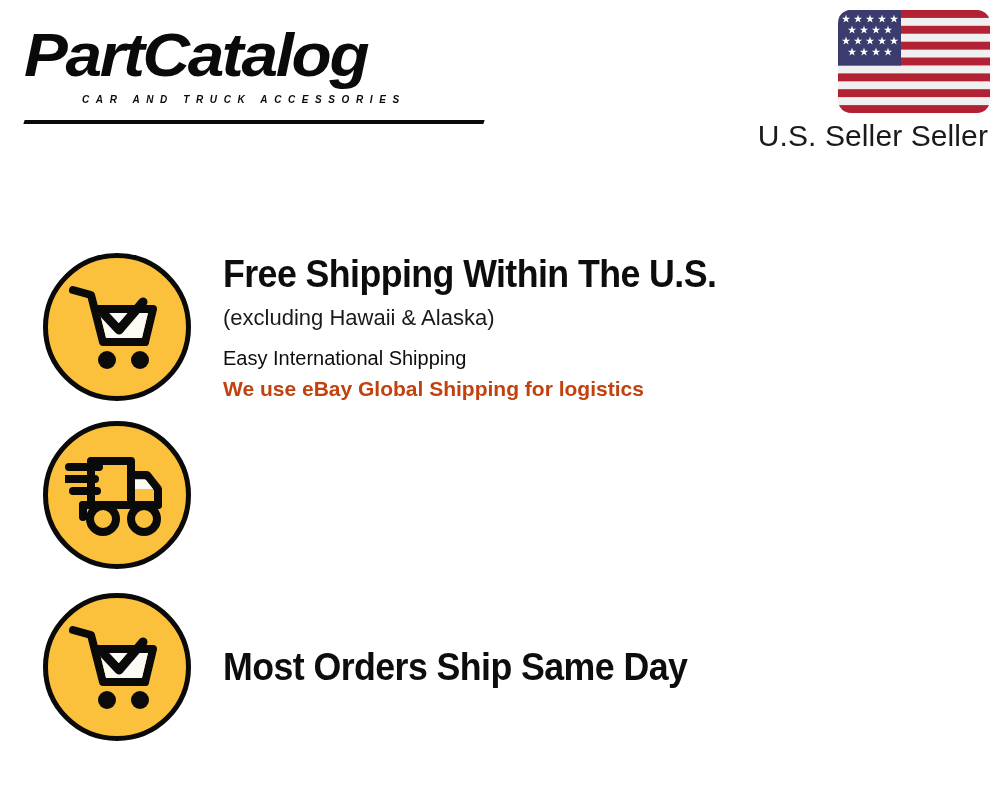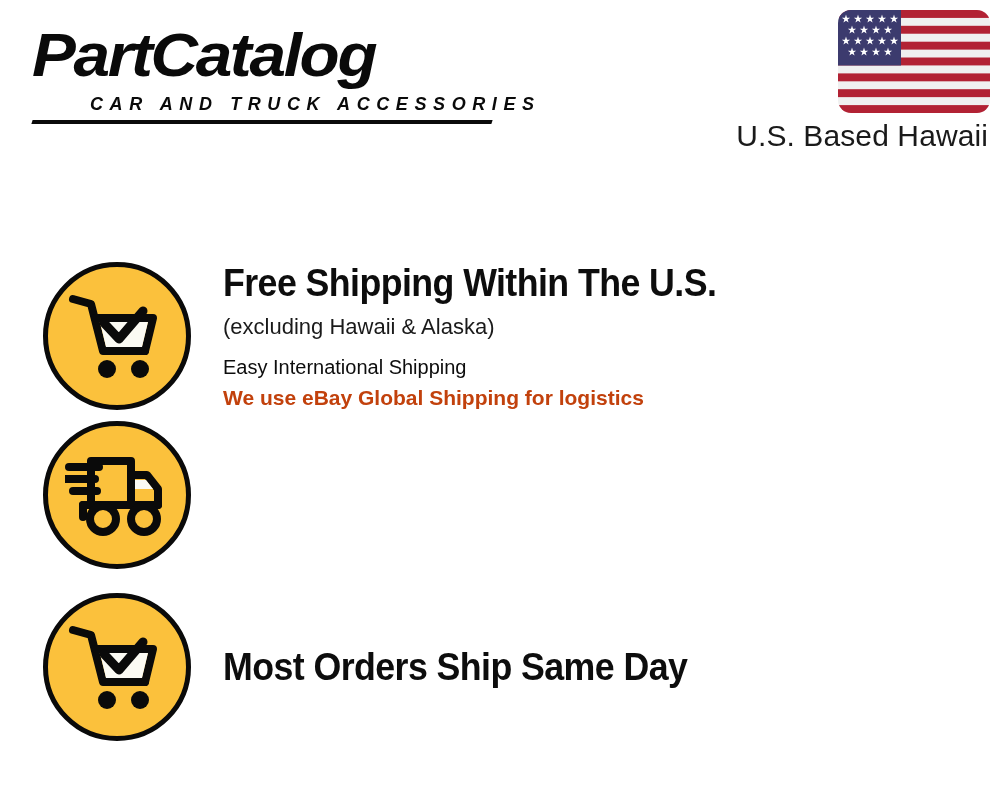--- a/index.html
+++ b/index.html
@@ -20,21 +20,21 @@
   
   .header {
     position: absolute;
     left: 0; top: 0;
     width: 1000px;
     height: 170px;
   }
 
   .brand-logo {
     position: absolute;
-    left: 32px;
+    left: 24px;
     top: 22px;
     width: 470px;
     height: 92px;
   }
   .brand-wordmark {
     font-family: "Liberation Sans", sans-serif;
     font-weight: 700;
     font-style: italic;
     font-size: 62px;
     letter-spacing: -2.2px;
@@ -44,21 +44,21 @@
     transform: scaleX(1.06);
     transform-origin: left center;
   }
   .brand-tagline {
     position: absolute;
     left: 58px;
     top: 72px;
     font-family: "Liberation Sans", sans-serif;
     font-weight: 700;
     font-style: italic;
-    font-size: 18px;
+    font-size: 10px;
     letter-spacing: 6.6px;
     color: #0a0a0a;
     white-space: nowrap;
   }
   .brand-swoosh {
     position: absolute;
     left: 0px;
     top: 98px;
     width: 460px;
     height: 4px;
@@ -94,21 +94,21 @@
     top: 240px;
     width: 1000px;
   }
   .feature-row {
     position: absolute;
     left: 0;
     width: 1000px;
     display: flex;
     align-items: center;
   }
-  .row-1 { top: 12px;   height: 168px; }
+  .row-1 { top: 3px;   height: 168px; }
   .row-2 { top: 172px; height: 166px; }
   .row-3 { top: 344px; height: 166px; }
 
   .badge {
     position: relative;
     flex: 0 0 auto;
     margin-left: 43px;
     width: 148px;
     height: 148px;
     border-radius: 50%;
@@ -210,21 +210,21 @@
           <use href="#starShape" x="56" y="31"></use>
           <use href="#starShape" x="14" y="42"></use>
           <use href="#starShape" x="26" y="42"></use>
           <use href="#starShape" x="38" y="42"></use>
           <use href="#starShape" x="50" y="42"></use>
         </g>
       </g>
     </svg>
   </div>
 
-  <div class="seller-note">U.S. Based Hawaii</div>
+  <div class="seller-note">U.S. Seller Seller</div>
 </div>
 
 <div class="features">
 
   <div class="feature-row row-1">
     <div class="badge">
       <svg width="100" height="94" viewBox="0 0 100 94" xmlns="http://www.w3.org/2000/svg" aria-hidden="true">
         <path d="M6 10 L24 15 L36 62 L78 62" fill="none" stroke="#0a0a0a" stroke-width="8" stroke-linecap="round" stroke-linejoin="round"></path>
         <path d="M28 29 L86 29 L78 62" fill="none" stroke="#0a0a0a" stroke-width="8" stroke-linecap="round" stroke-linejoin="round"></path>
         <polygon points="33,33 81,33 75,58 39,58" fill="#FBFAF3"></polygon>

